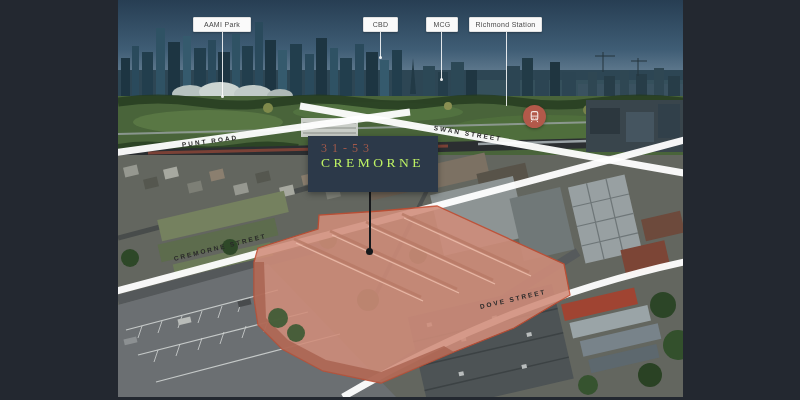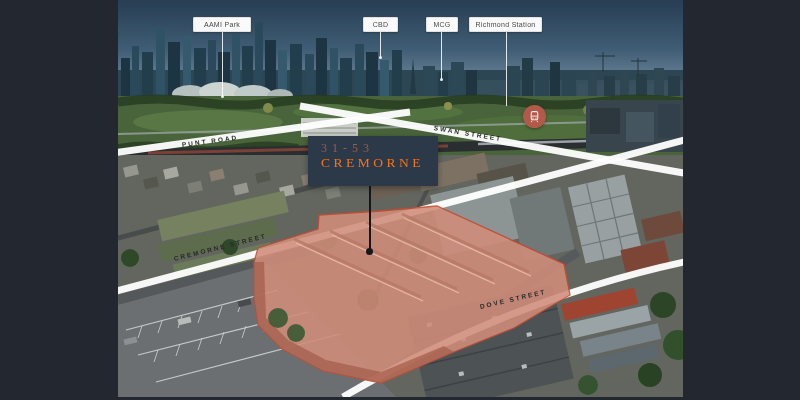--- a/index.html
+++ b/index.html
@@ -23,26 +23,26 @@
     border-radius:1px; height:15px; line-height:14px; text-align:center; font-size:7px;
     letter-spacing:0.3px; color:#484848; box-shadow:0 1px 2px rgba(0,0,0,.25); }
   .callout .line { position:absolute; width:1px; background:rgba(255,255,255,.85); }
   .callout .dot { position:absolute; width:3px; height:3px; border-radius:50%; background:rgba(255,255,255,.9); }
 
   .station-marker { position:absolute; z-index:5; left:405px; top:105px; width:23px; height:23px;
     border-radius:50%; background:#b2594a; box-shadow:0 1px 3px rgba(0,0,0,.35);
     display:flex; align-items:center; justify-content:center; }
 
   
-  .title-card { position:absolute; z-index:6; left:190px; top:136px; width:130px; height:50px;
+  .title-card { position:absolute; z-index:6; left:190px; top:136px; width:130px; height:56px;
     background:#2c3949; padding:6px 0 0 13px; box-shadow:0 2px 6px rgba(0,0,0,.35); }
   .title-card .addr { font-family:"Liberation Serif", serif; font-size:12px; letter-spacing:5px;
     color:#a3594a; line-height:13px; }
   .title-card .street { font-family:"Liberation Serif", serif; font-size:13.5px; letter-spacing:3.5px;
-    color:#f97316; line-height:15px; }
+    color:#bef264; line-height:15px; }
   .title-leader { position:absolute; z-index:5; left:251px; top:186px; width:2px; height:64px; background:#15181b; }
   .title-leader-dot { position:absolute; z-index:5; left:248px; top:248px; width:7px; height:7px;
     border-radius:50%; background:#15181b; }
 </style>
 </head>
 <body>
 
 <div class="stage">
   <div class="photo">
 

